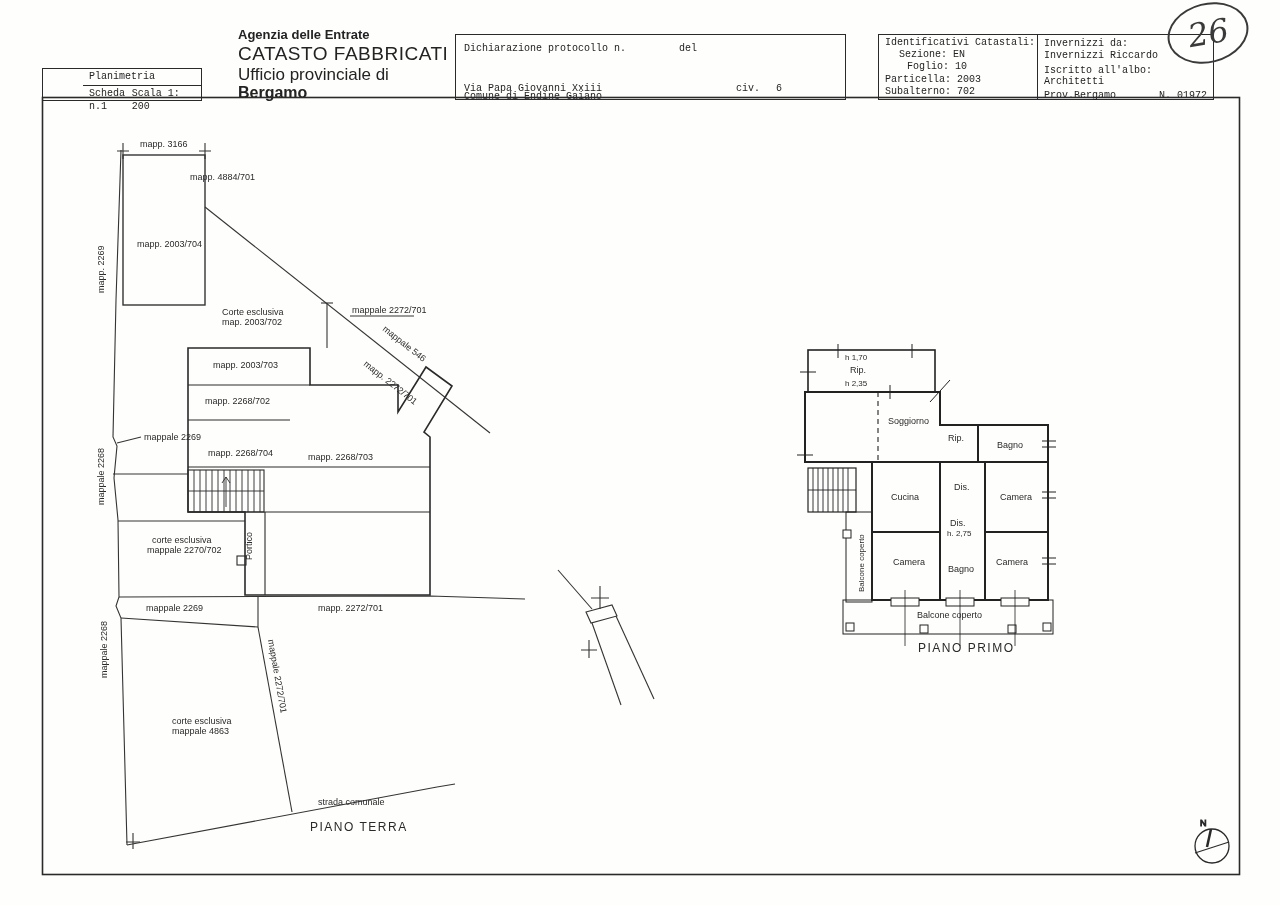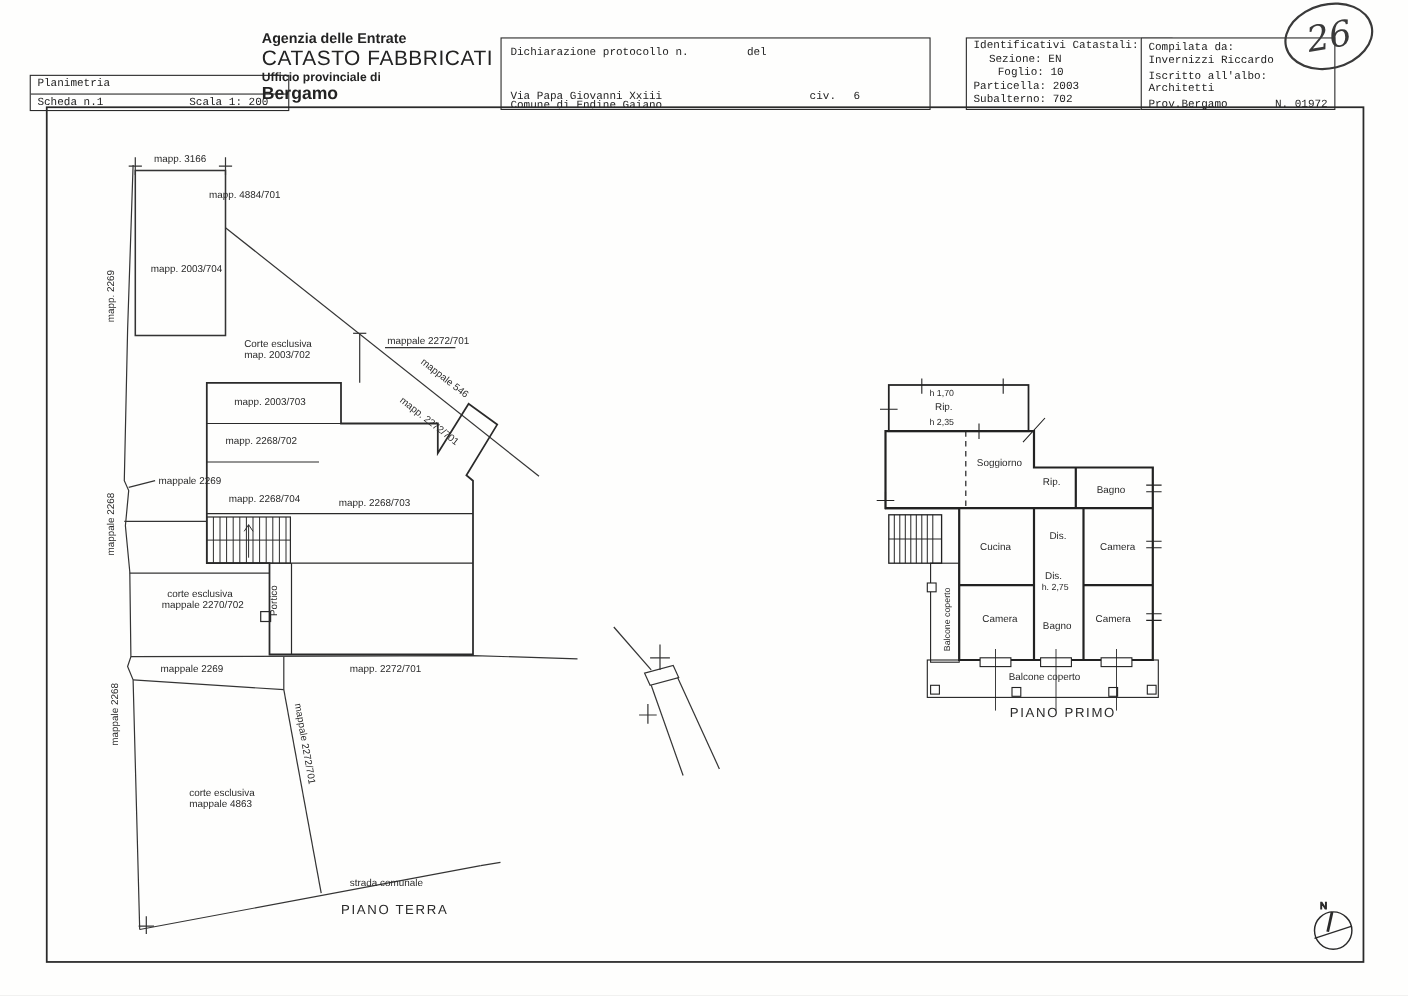--- a/index.html
+++ b/index.html
@@ -1,28 +1,28 @@
 <!DOCTYPE html>
 <html><head>
 <meta charset="utf-8">
 <style>
   html,body{margin:0;padding:0;background:#e8e8e6;}
   .page{position:relative;width:1280px;height:905px;background:#fefefd;overflow:hidden;
         font-family:"Liberation Sans",sans-serif;color:#232323;}
   .mono{font-family:"Liberation Mono","DejaVu Sans Mono",monospace;}
   .box{position:absolute;border:1.5px solid #2a2a2a;background:#fefefd;box-sizing:border-box;}
   
-  .sheet-box{left:27px;top:68px;width:236px;height:33px;font-size:10px;}
+  .sheet-box{left:42px;top:68px;width:160px;height:33px;font-size:10px;padding-left:40px;}
   .sheet-box .r1{border-bottom:1.2px solid #2a2a2a;padding:1px 6px;height:14px;line-height:13px;}
   .sheet-box .r2{display:flex;justify-content:space-between;padding:1px 18px 0 6px;line-height:13px;}
   
   .title-block{position:absolute;left:238px;top:28px;width:216px;text-align:left;line-height:1.15;}
   .title-block .a1{font-size:13px;font-weight:bold;}
   .title-block .a2{font-size:19px;font-weight:normal;letter-spacing:.5px;}
-  .title-block .a3{font-size:11px;font-weight:bold;}
+  .title-block .a3{font-size:17px;font-weight:normal;}
   .title-block .a4{font-size:16px;font-weight:bold;}
   
   .decl-box{left:455px;top:34px;width:391px;height:66px;font-size:10px;}
   .decl-box .row{position:absolute;left:8px;right:8px;height:13px;line-height:13px;}
   .decl-box .row span{position:absolute;white-space:pre;}
   
   .ident-box{left:848px;top:34px;width:188px;height:66px;font-size:10px;line-height:12.2px;padding:2px 6px;margin-left:30px;}
   .ident-box .i1{padding-left:14px;}
   .ident-box .i2{padding-left:22px;}
   
@@ -78,21 +78,21 @@
 
   <div class="box mono ident-box">
     <div>Identificativi Catastali:</div>
     <div class="i1">Sezione: EN</div>
     <div class="i2">Foglio: 10</div>
     <div>Particella: 2003</div>
     <div>Subalterno: 702</div>
   </div>
 
   <div class="box mono comp-box">
-    <div>Compilata da:</div>
+    <div>Invernizzi da:</div>
     <div>Invernizzi Riccardo</div>
     <div class="gap"></div>
     <div>Iscritto all'albo:</div>
     <div>Architetti</div>
     <div class="last">
       <span>Prov.Bergamo</span>
       <span>N. 01972</span>
     </div>
   </div>
 

